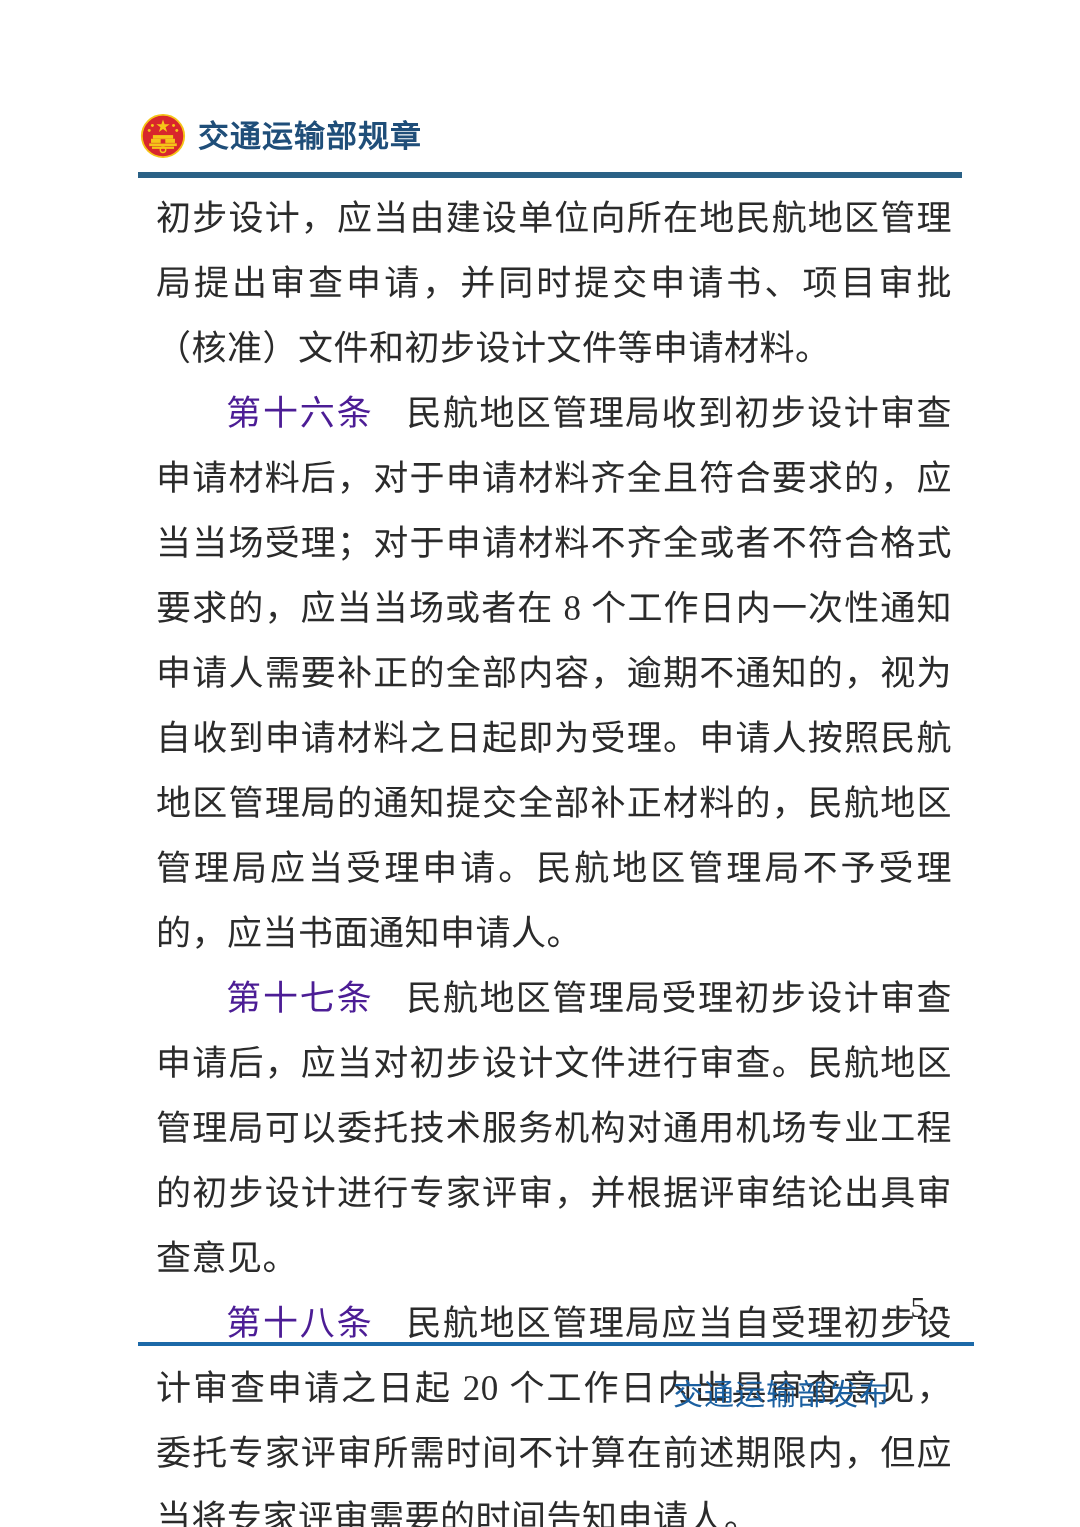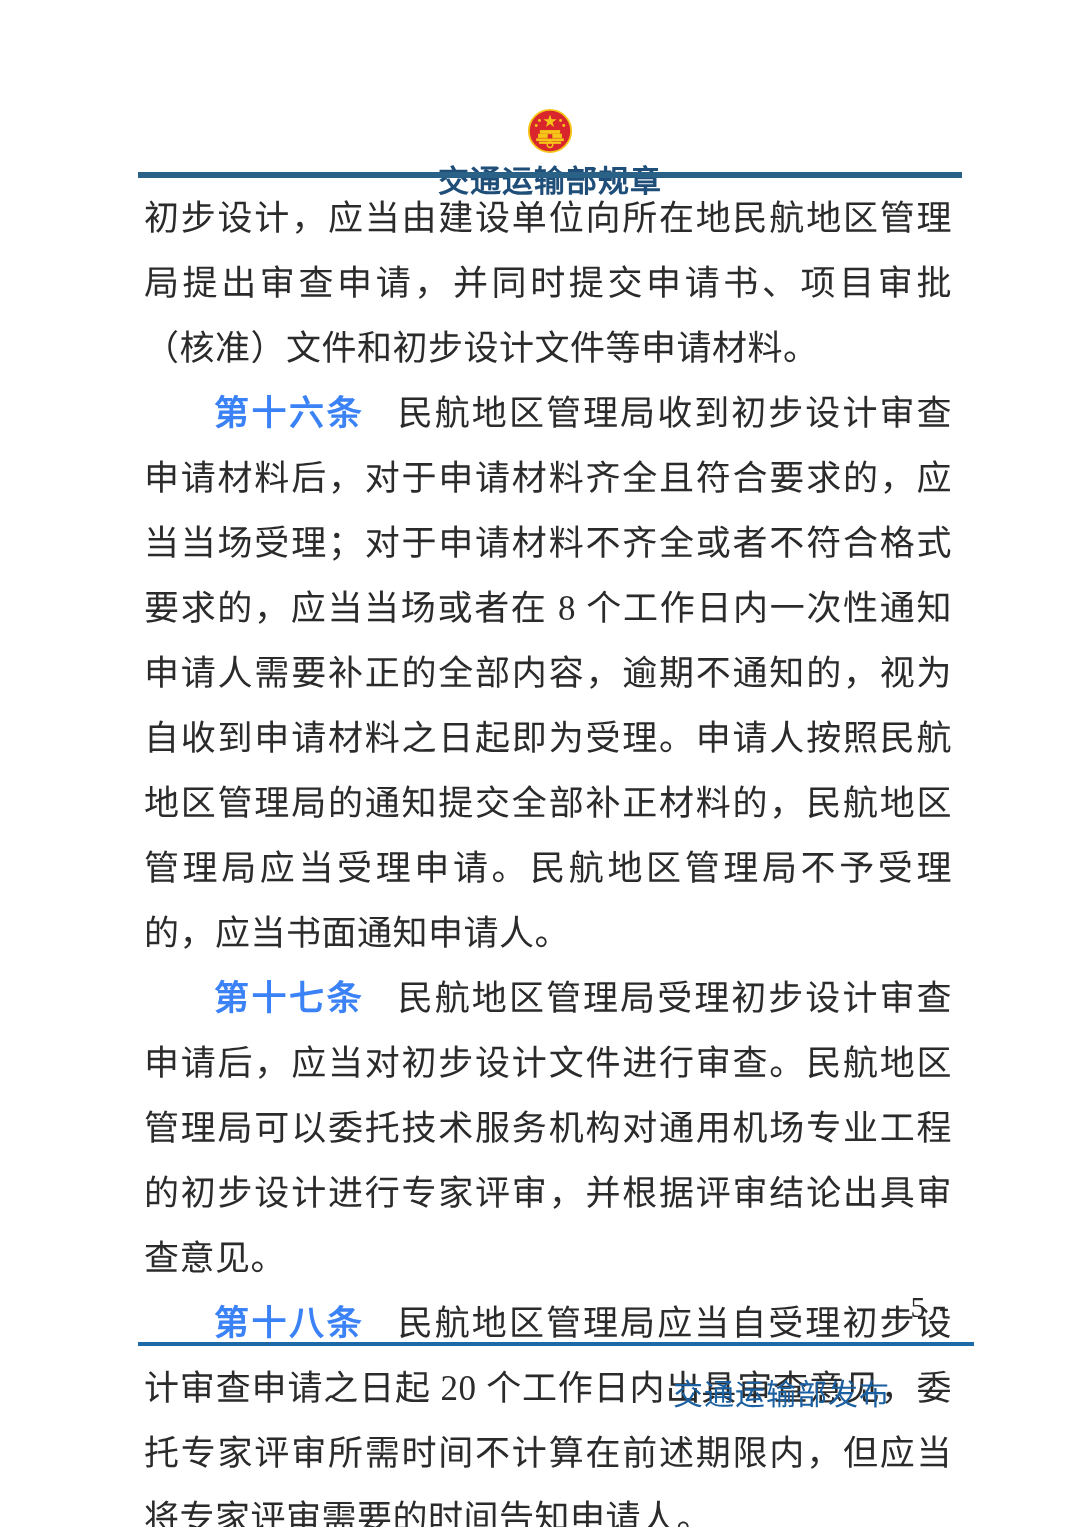--- a/index.html
+++ b/index.html
@@ -26,21 +26,20 @@
   
   .page-header {
     position: absolute;
     left: 140px;
     top: 108px;
     width: 820px;
     height: 56px;
     display: flex;
     align-items: center;
     gap: 12px;
-    flex-direction: column;
   }
 
   .emblem {
     width: 46px;
     height: 46px;
     flex: 0 0 46px;
     position: relative;
   }
   .emblem svg { display: block; width: 46px; height: 46px; }
 
@@ -79,34 +78,34 @@
     top: 186px;
     width: 812px;
   }
 
   .para {
     font-size: 35px;
     line-height: 65px;
     text-align: justify;
     text-align-last: left;
     text-justify: inter-ideograph;
-    margin: 0 0 0 4px;
+    margin: 0 0 0 16px;
     letter-spacing: 0.5px;
     color: #2b2b2b;
     font-family: "Liberation Serif", "DejaVu Serif", serif;
   }
 
   .para.indent {
     text-indent: 70px;
   }
 
   .art-label {
-    font-weight: bold;
+    font-weight: normal;
     letter-spacing: 1px;
-    color: #3b82f6;
+    color: #4c1d95;
   }
   .art-gap {
     display: inline-block;
     width: 32px;
   }
 
   
   .page-number {
     position: absolute;
     left: 0;

